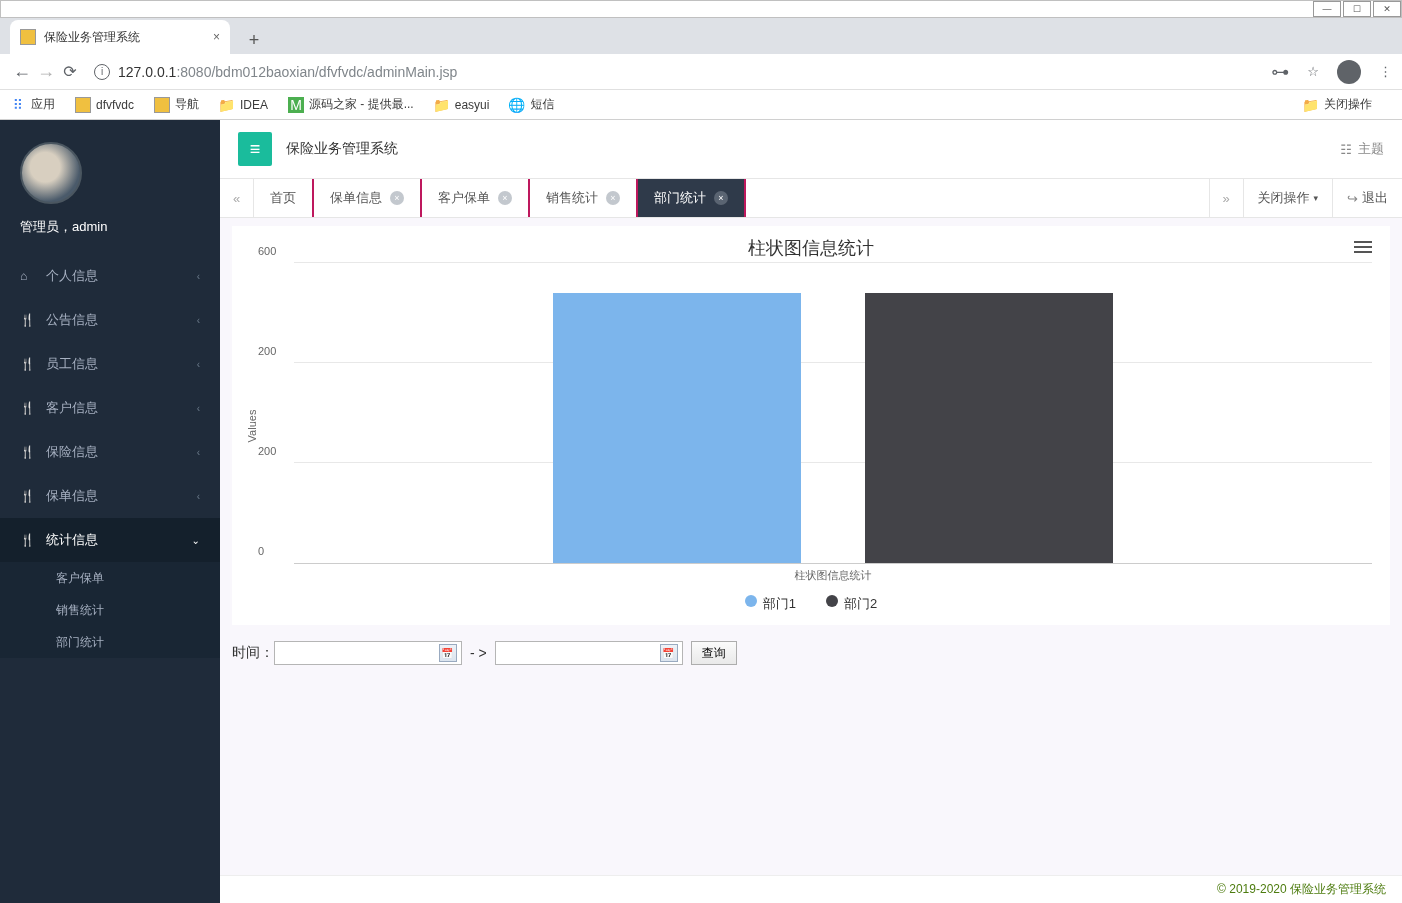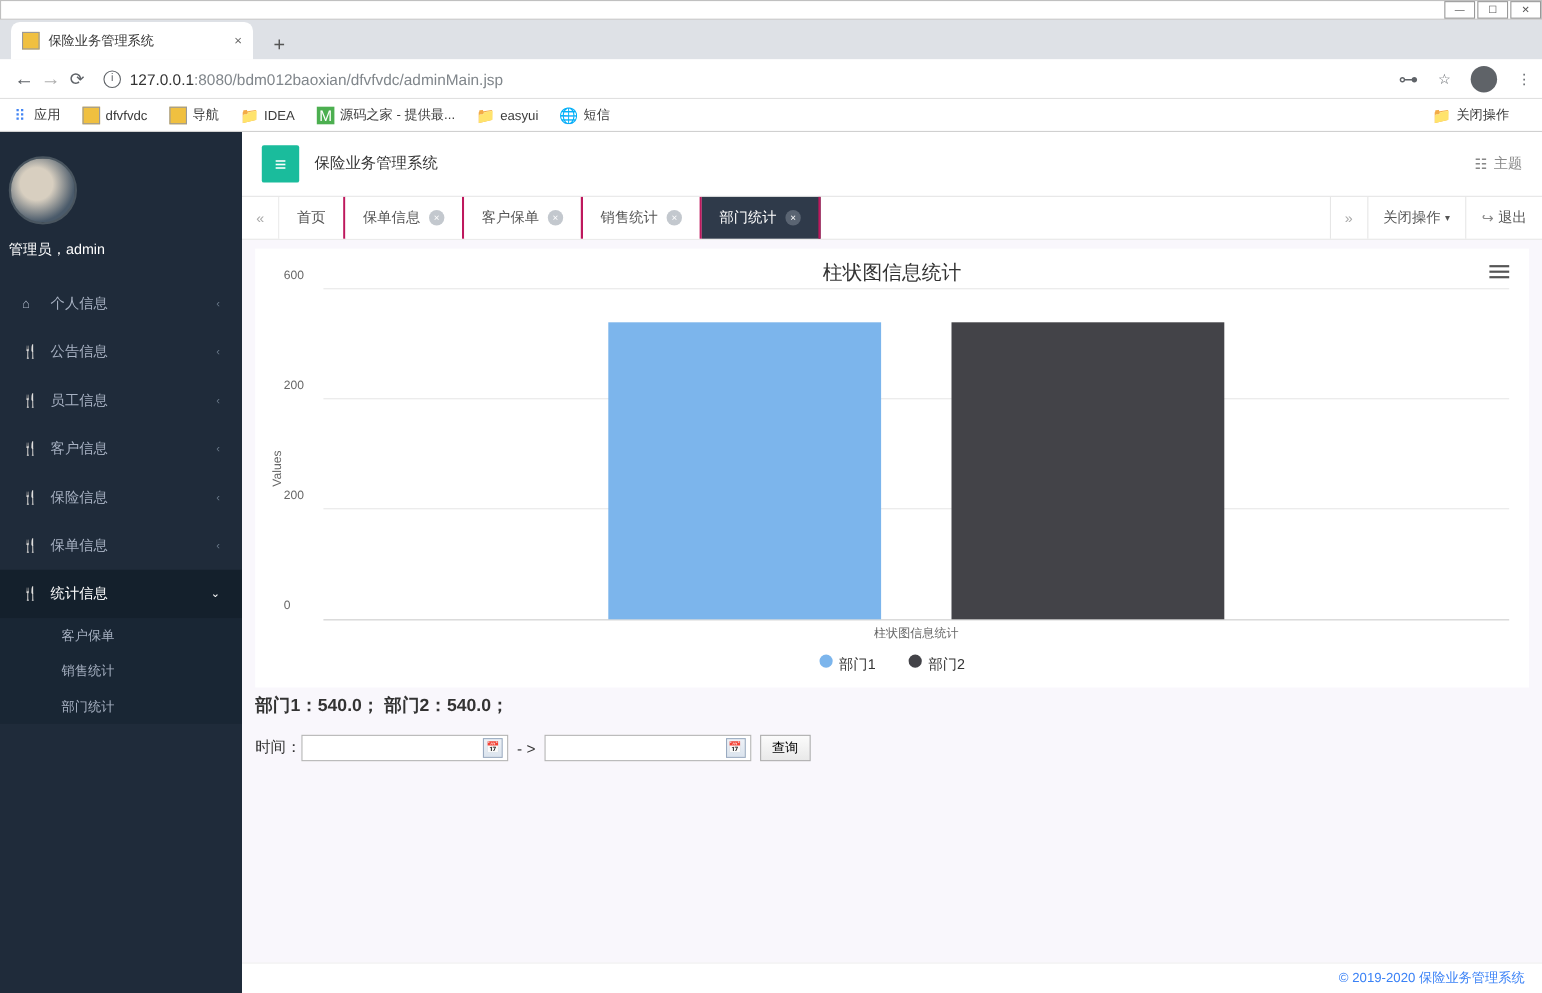--- a/index.html
+++ b/index.html
@@ -23,21 +23,21 @@
 .addr-icons { display: flex; align-items: center; gap: 18px; margin-left: 18px; color: #5f6368; }
 .avatar-dot { width: 24px; height: 24px; background: #5f6368; border-radius: 50%; }
 .bookmarks { height: 30px; background: #fff; border-bottom: 1px solid #d0d0d0; display: flex; align-items: center; padding: 0 10px; font-size: 12px; }
 .bm-item { display: flex; align-items: center; margin-right: 20px; color: #3b3b3b; }
 .bm-icon { width: 16px; height: 16px; margin-right: 5px; font-size: 14px; display: flex; align-items: center; justify-content: center; }
 .bm-spacer { flex: 1; }
 
 
 .app { display: flex; height: 783px; }
 .sidebar { width: 220px; background: #1f2b3a; color: #a7b1c2; display: flex; flex-direction: column; }
-.user-block { padding: 22px 8px 18px; }
+.user-block { padding: 22px 20px 18px; }
 .user-avatar { width: 62px; height: 62px; border-radius: 50%; background: radial-gradient(circle at 40% 40%, #d8cfc0 30%, #4a5a6a 70%); border: 2px solid #4a5660; }
 .user-name { margin-top: 14px; color: #fff; font-size: 13px; }
 .menu { flex: 1; }
 .menu-item { height: 44px; display: flex; align-items: center; padding: 0 20px; cursor: pointer; font-size: 13px; }
 .menu-item.expanded { background: #14202c; color: #fff; }
 .menu-icon { width: 16px; margin-right: 10px; font-size: 12px; }
 .menu-label { flex: 1; }
 .menu-chevron { font-size: 10px; color: #6b7a8a; }
 .submenu { background: #192634; }
 .sub-item { height: 32px; display: flex; align-items: center; padding-left: 56px; font-size: 12px; color: #a7b1c2; cursor: pointer; }
@@ -78,21 +78,21 @@
 .legend-item { display: flex; align-items: flex-start; gap: 6px; }
 .legend-dot { width: 12px; height: 12px; border-radius: 50%; }
 
 .data-text { font-size: 16px; font-weight: bold; margin-top: 6px; }
 .filter-row { display: flex; align-items: center; margin-top: 16px; font-size: 14px; }
 .date-input { width: 188px; height: 24px; border: 1px solid #b5b5b5; background: #fff; display: flex; align-items: center; justify-content: flex-end; padding-right: 4px; }
 .cal-icon { width: 18px; height: 18px; background: linear-gradient(#eef2f7,#dbe4ee); border: 1px solid #99aac0; display: flex; align-items: center; justify-content: center; font-size: 10px; color: #556; }
 .arrow { margin: 0 8px; }
 .query-btn { height: 24px; padding: 0 10px; border: 1px solid #adadad; background: linear-gradient(#fbfbfb,#e9e9e9); margin-left: 8px; font-size: 12px; cursor: pointer; }
 
-.footer { height: 28px; background: #fff; border-top: 1px solid #eee; display: flex; align-items: center; justify-content: flex-end; padding: 0 16px; font-size: 12px; color: #3b82f6; }
+.footer { height: 28px; background: #fff; border-top: 1px solid #eee; display: flex; align-items: center; justify-content: flex-end; padding: 0 16px; font-size: 12px; color: #4d7c0f; }
 </style>
 </head>
 <body>
 
 <div class="win-controls">
   <div class="win-btn">—</div>
   <div class="win-btn">☐</div>
   <div class="win-btn">✕</div>
 </div>
 
@@ -281,21 +281,20 @@
               <span class="legend-dot" style="background: rgb(124, 181, 236);"></span>
               <span>部门1</span>
             </div>
             <div class="legend-item">
               <span class="legend-dot" style="background: rgb(67, 67, 72);"></span>
               <span>部门2</span>
             </div>
           </div>
       </div>
 
-      <div class="data-text">部门1：540.0； 部门2：540.0；</div>
       <div class="filter-row">
         <span>时间：</span>
         <div class="date-input">
             <span class="cal-icon">📅</span>
           </div>
         <span class="arrow">- &gt;</span>
         <div class="date-input">
             <span class="cal-icon">📅</span>
           </div>
         <button class="query-btn">查询</button>

